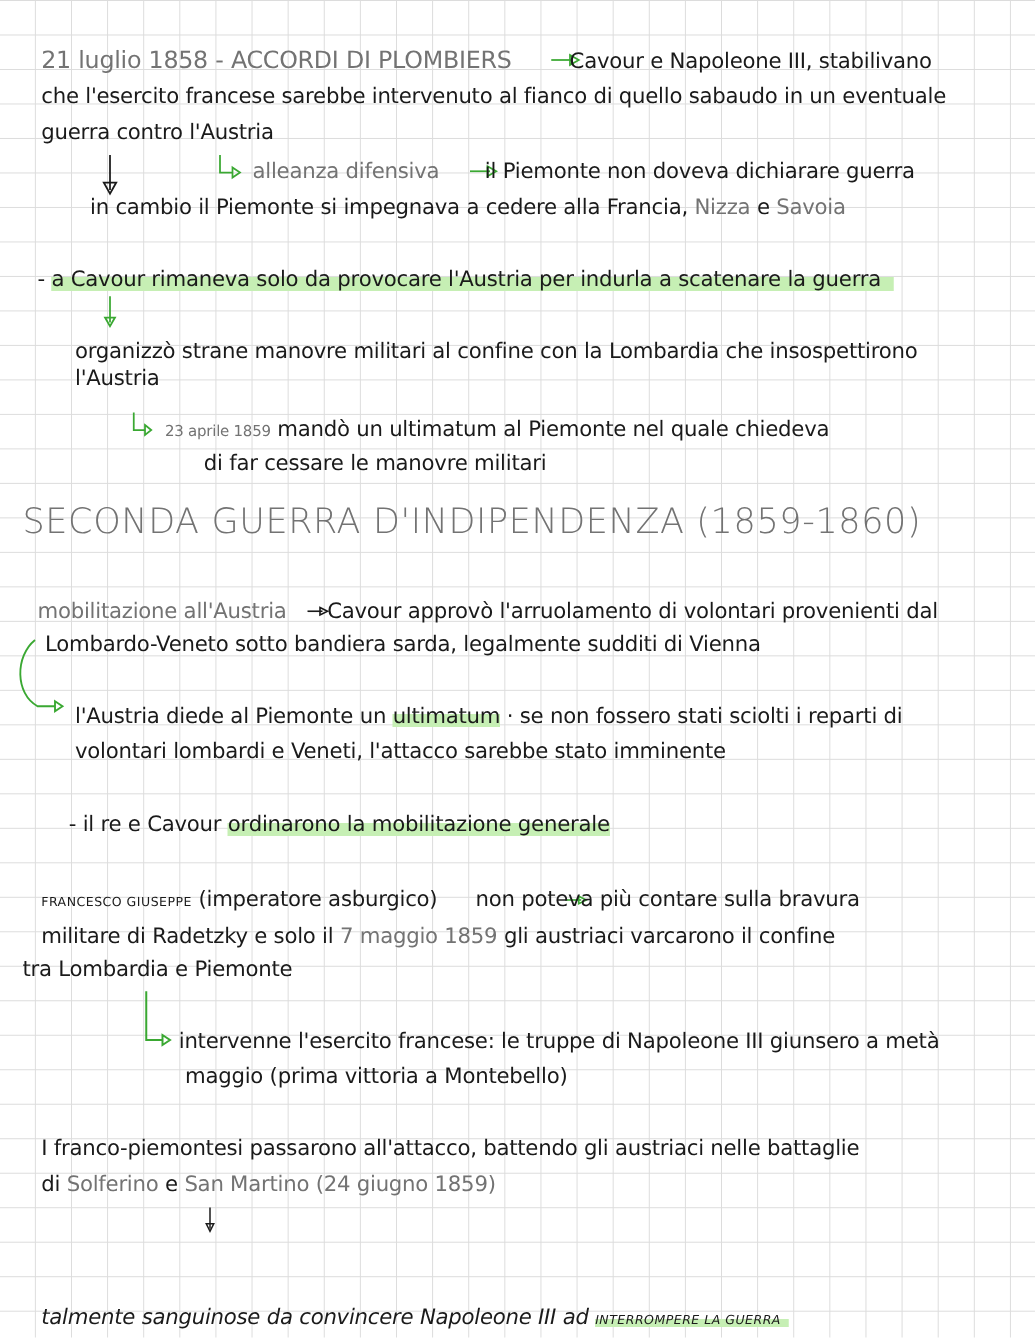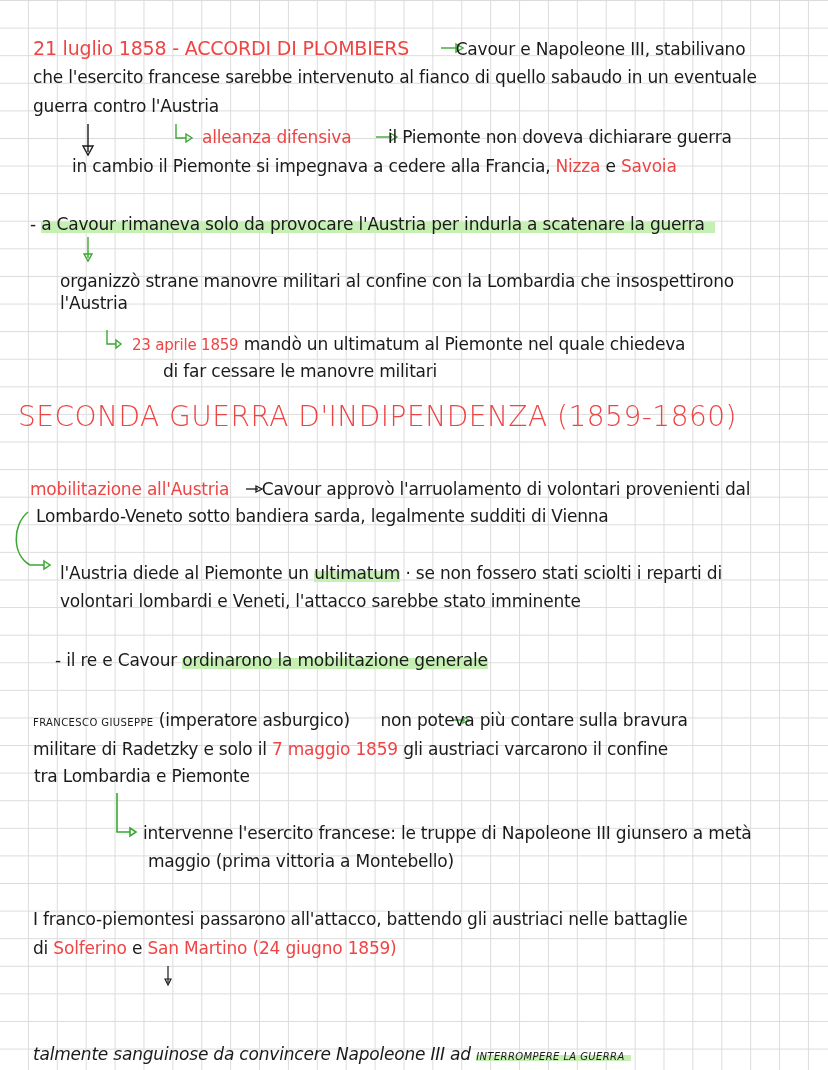--- a/index.html
+++ b/index.html
@@ -8,21 +8,21 @@
     background-color:#ffffff;
     background-image:
       linear-gradient(to right, #dcdcdc 1px, transparent 1px),
       linear-gradient(to bottom, #dcdcdc 1px, transparent 1px);
     background-size:28.9px 27.6px;
     background-position:-1px 0px;
     font-family:"DejaVu Sans", sans-serif;
     color:#1a1a1a;
   }
   .line { position:absolute; white-space:nowrap; font-size:17px; letter-spacing:-0.2px; line-height:22px; }
-  .g { color:#ef4444; }
+  .g { color:#737373; }
   .hl { background:linear-gradient(to bottom, transparent 40%, #c6efb4 40%, #c6efb4 95%, transparent 95%); }
   .title { font-size:28px; letter-spacing:0.5px; font-weight:300; }
   .caps { font-size:10px; letter-spacing:0.4px; }
   svg { position:absolute; left:0; top:0; overflow:visible; }
 </style>
 </head>
 <body>
 
 <svg width="828" height="1070">
 
@@ -102,21 +102,21 @@
   <span class="g">Savoia</span>
 </div>
 
 <div class="line" style="left:30px; top:213px;">
   <span>-</span>
   <span class="hl" style="padding-right:10px;">a Cavour rimaneva solo da provocare l'Austria per indurla a scatenare la guerra</span>
 </div>
 <div class="line" style="left:60px; top:270px;">organizzò strane manovre militari al confine con la Lombardia che insospettirono</div>
 <div class="line" style="left:60px; top:292px;">l'Austria</div>
 <div class="line" style="left:132px; top:333px;">
-  <span class="g" style="font-size:15px;">23 aprile 1859</span>
+  <span class="g" style="font-size:12px;">23 aprile 1859</span>
   <span>mandò un ultimatum al Piemonte nel quale chiedeva</span>
 </div>
 <div class="line" style="left:133px; top:360px;margin-left:30px;">di far cessare le manovre militari</div>
 
 <div class="line g title" style="left:18px; top:400px; line-height:34px;">SECONDA GUERRA D'INDIPENDENZA (1859-1860)</div>
 
 <div class="line" style="left:30px; top:478px;">
   <span class="g">mobilitazione all'Austria</span>
   <span style="display:inline-block;width:22px;"></span>
   <span>Cavour approvò l'arruolamento di volontari provenienti dal</span>
@@ -139,21 +139,21 @@
   <span class="caps">FRANCESCO GIUSEPPE</span>
   <span>(imperatore asburgico)</span>
   <span style="display:inline-block;width:20px;"></span>
   <span>non poteva più contare sulla bravura</span>
 </div>
 <div class="line" style="left:33px; top:738px;text-align:right;">
   <span>militare di Radetzky e solo il</span>
   <span class="g">7 maggio 1859</span>
   <span>gli austriaci varcarono il confine</span>
 </div>
-<div class="line" style="left:34px; top:765px;">tra Lombardia e Piemonte</div>
+<div class="line" style="left:18px; top:765px;">tra Lombardia e Piemonte</div>
 
 <div class="line" style="left:143px; top:822px;">intervenne l'esercito francese: le truppe di Napoleone III giunsero a metà</div>
 <div class="line" style="left:148px; top:850px;">maggio (prima vittoria a Montebello)</div>
 
 <div class="line" style="left:33px; top:908px;">I franco-piemontesi passarono all'attacco, battendo gli austriaci nelle battaglie</div>
 <div class="line" style="left:33px; top:937px;">
   <span>di</span>
   <span class="g">Solferino</span>
   <span>e</span>
   <span class="g">San Martino (24 giugno 1859)</span>

